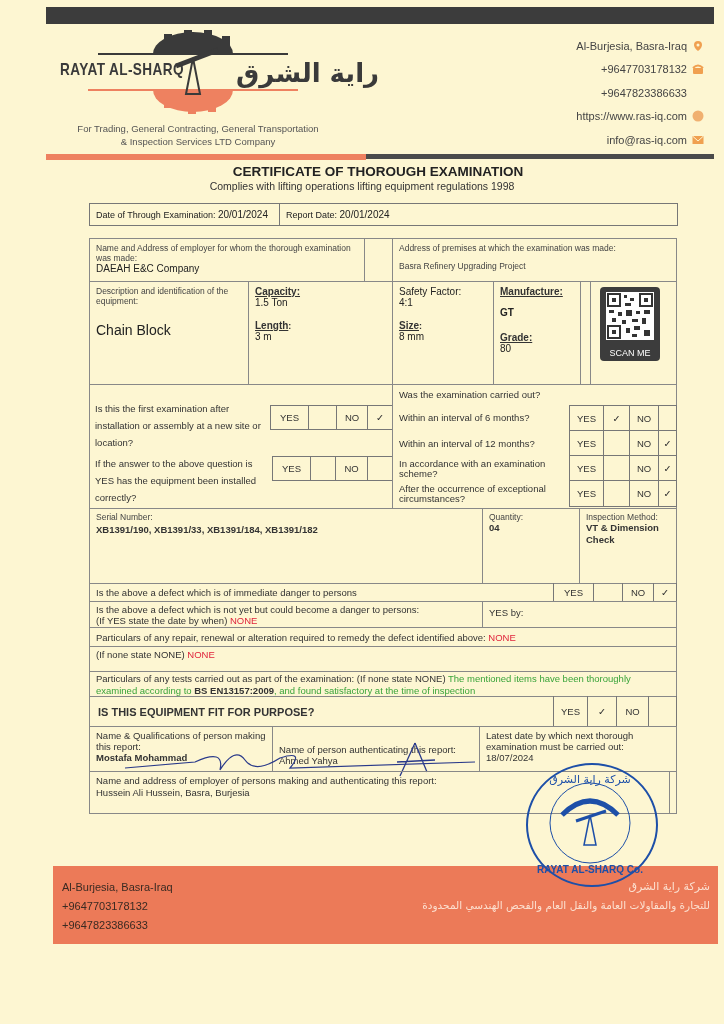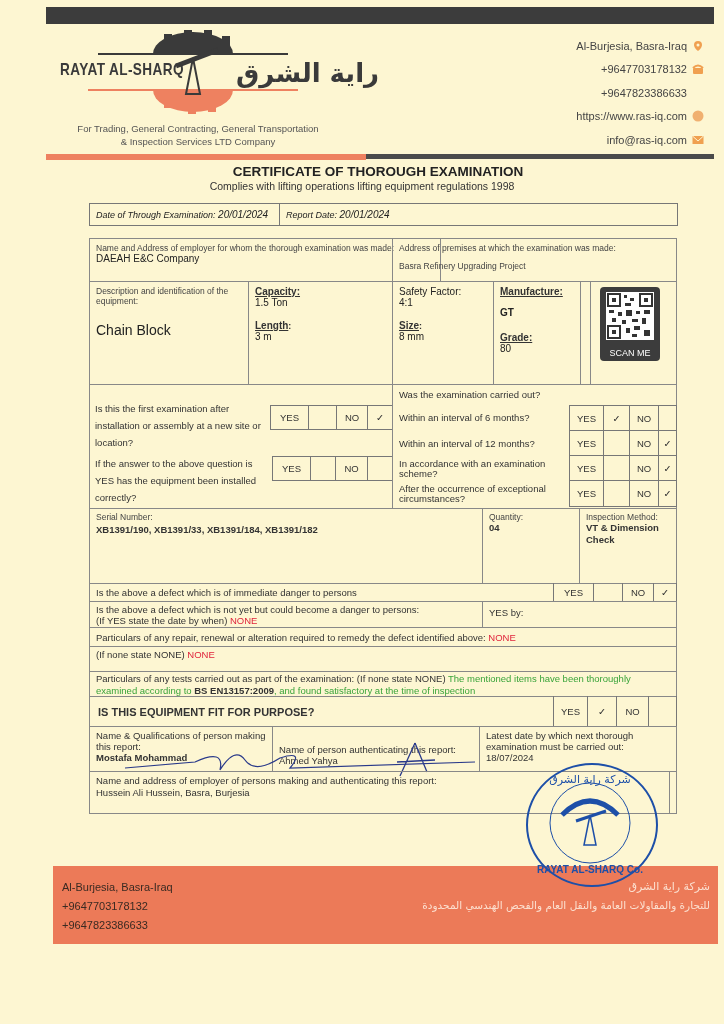--- a/index.html
+++ b/index.html
@@ -12,21 +12,21 @@
   .logo-ar { left:236px; top:58px; font-size:26px; font-weight:bold; color:#3a3a3a; font-family:"DejaVu Sans", sans-serif; }
   .tagline { left:58px; top:122px; width:280px; text-align:center; font-size:9.5px; color:#555; line-height:13px; }
   .contact { right:20px; top:34px; text-align:right; font-size:11px; color:#444; }
   .contact div { height:23.5px; display:flex; align-items:center; justify-content:flex-end; gap:5px; }
   .cicon { width:12px; height:12px; display:inline-block; }
   .sep-orange { left:46px; top:154px; width:320px; height:6px; background:#ee8160; }
   .sep-dark { left:366px; top:154px; width:348px; height:5px; background:#4a4a4a; }
   .title { left:0; top:164px; width:724px; text-align:center; font-size:13.5px; font-weight:bold; color:#222;margin-left:16px; }
   .subtitle { left:0; top:180px; width:724px; text-align:center; font-size:10.5px; color:#333; }
   .datebar { left:89px; top:203px; width:587px; height:21px; border:1px solid #777; display:flex; font-size:9px; }
-  .datebar > div { display:flex; align-items:center; padding-left:6px; border-right:1px solid #777;font-style:italic; }
+  .datebar > div { display:flex; align-items:center; padding-left:6px; border-right:1px solid #777; }
   .datebar > div:last-child { border-right:none; }
   .cell { position:absolute; border:1px solid #888; box-sizing:border-box; font-size:9px; color:#333; }
   .lbl { font-size:8.5px; color:#444; }
   .val { font-size:10px; color:#222; }
   .ul { text-decoration:underline; font-weight:bold; font-size:10px; }
   .bold { font-weight:bold; }
   .red { color:#e0243c; }
   .green { color:#3aa43a; }
   .yn { position:absolute; display:flex; border:1px solid #777; box-sizing:border-box; }
   .yn > div { border-right:1px solid #777; display:flex; align-items:center; justify-content:center; font-size:9.5px; color:#333; }
@@ -114,21 +114,21 @@
     <span class="val">20/01/2024</span>
   </div>
   <div style="width:184px;">
     <span>Report Date:</span>&nbsp;
     <span class="val">20/01/2024</span>
   </div>
 </div>
 
 <div class="abs" style="left:89px;top:238px;width:588px;height:576px;border:1px solid #888;box-sizing:border-box;"></div>
 
-<div class="cell" style="left:89px;top:238px;width:352px;height:44px;padding:4px 6px;">
+<div class="cell" style="left:89px;top:238px;width:276px;height:44px;padding:4px 6px;">
   <div class="lbl" style="line-height:10px;">Name and Address of employer for whom the thorough examination was made:</div>
   <div class="val">DAEAH E&amp;C Company</div>
 </div>
 <div class="cell" style="left:392px;top:238px;width:285px;height:44px;padding:4px 6px;">
   <div class="lbl">Address of premises at which the examination was made:</div>
   <div class="lbl" style="margin-top:8px;">Basra Refinery Upgrading Project</div>
 </div>
 
 <div class="cell" style="left:89px;top:281px;width:160px;height:104px;padding:4px 6px;">
   <div class="lbl" style="line-height:10px;">Description and identification of the equipment:</div>

